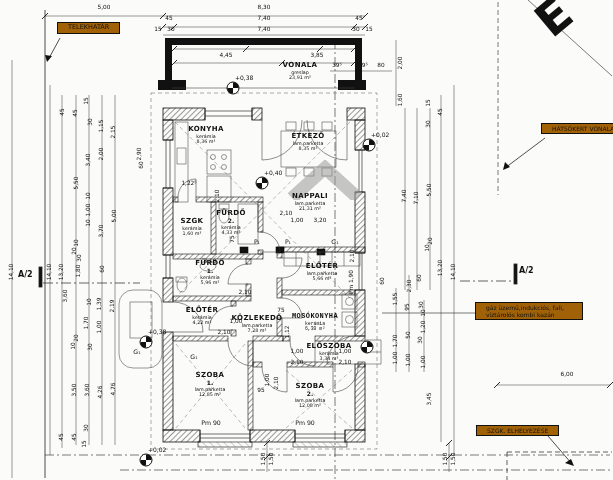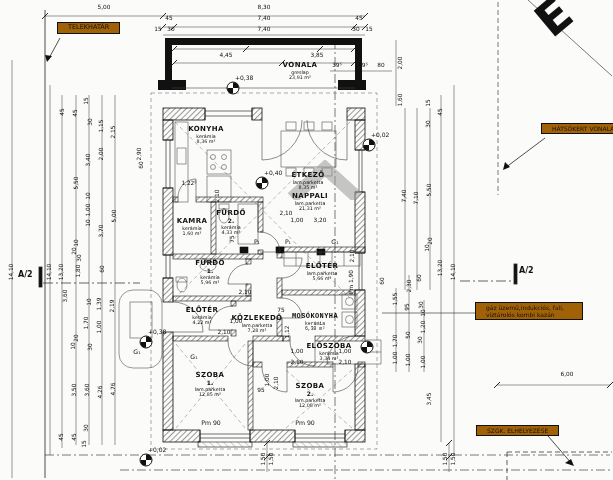--- a/index.html
+++ b/index.html
@@ -254,27 +254,27 @@
       <div class="room" style="left: 300px; top: 62px;">
         <div class="nm">VONALA</div>
         <div class="mt">greslap</div>
         <div class="ar">23,91 m²</div>
       </div>
       <div class="room" style="left: 206px; top: 126px;">
         <div class="nm">KONYHA</div>
         <div class="mt">kerámia</div>
         <div class="ar">8,36 m²</div>
       </div>
-      <div class="room" style="left: 308px; top: 133px; margin-top: 39px;">
+      <div class="room" style="left: 308px; top: 133px;">
         <div class="nm">ÉTKEZŐ</div>
         <div class="mt">lam.parketta</div>
         <div class="ar">8,35 m²</div>
       </div>
       <div class="room" style="left: 192px; top: 218px;">
-        <div class="nm">KAMRA</div>
+        <div class="nm">SZGK</div>
         <div class="mt">kerámia</div>
         <div class="ar">1,60 m²</div>
       </div>
       <div class="room" style="left: 231px; top: 210px;">
         <div class="nm">FÜRDŐ</div>
         <div class="sb">2.</div>
         <div class="mt">kerámia</div>
         <div class="ar">4,33 m²</div>
       </div>
       <div class="room" style="left: 310px; top: 193px;">

